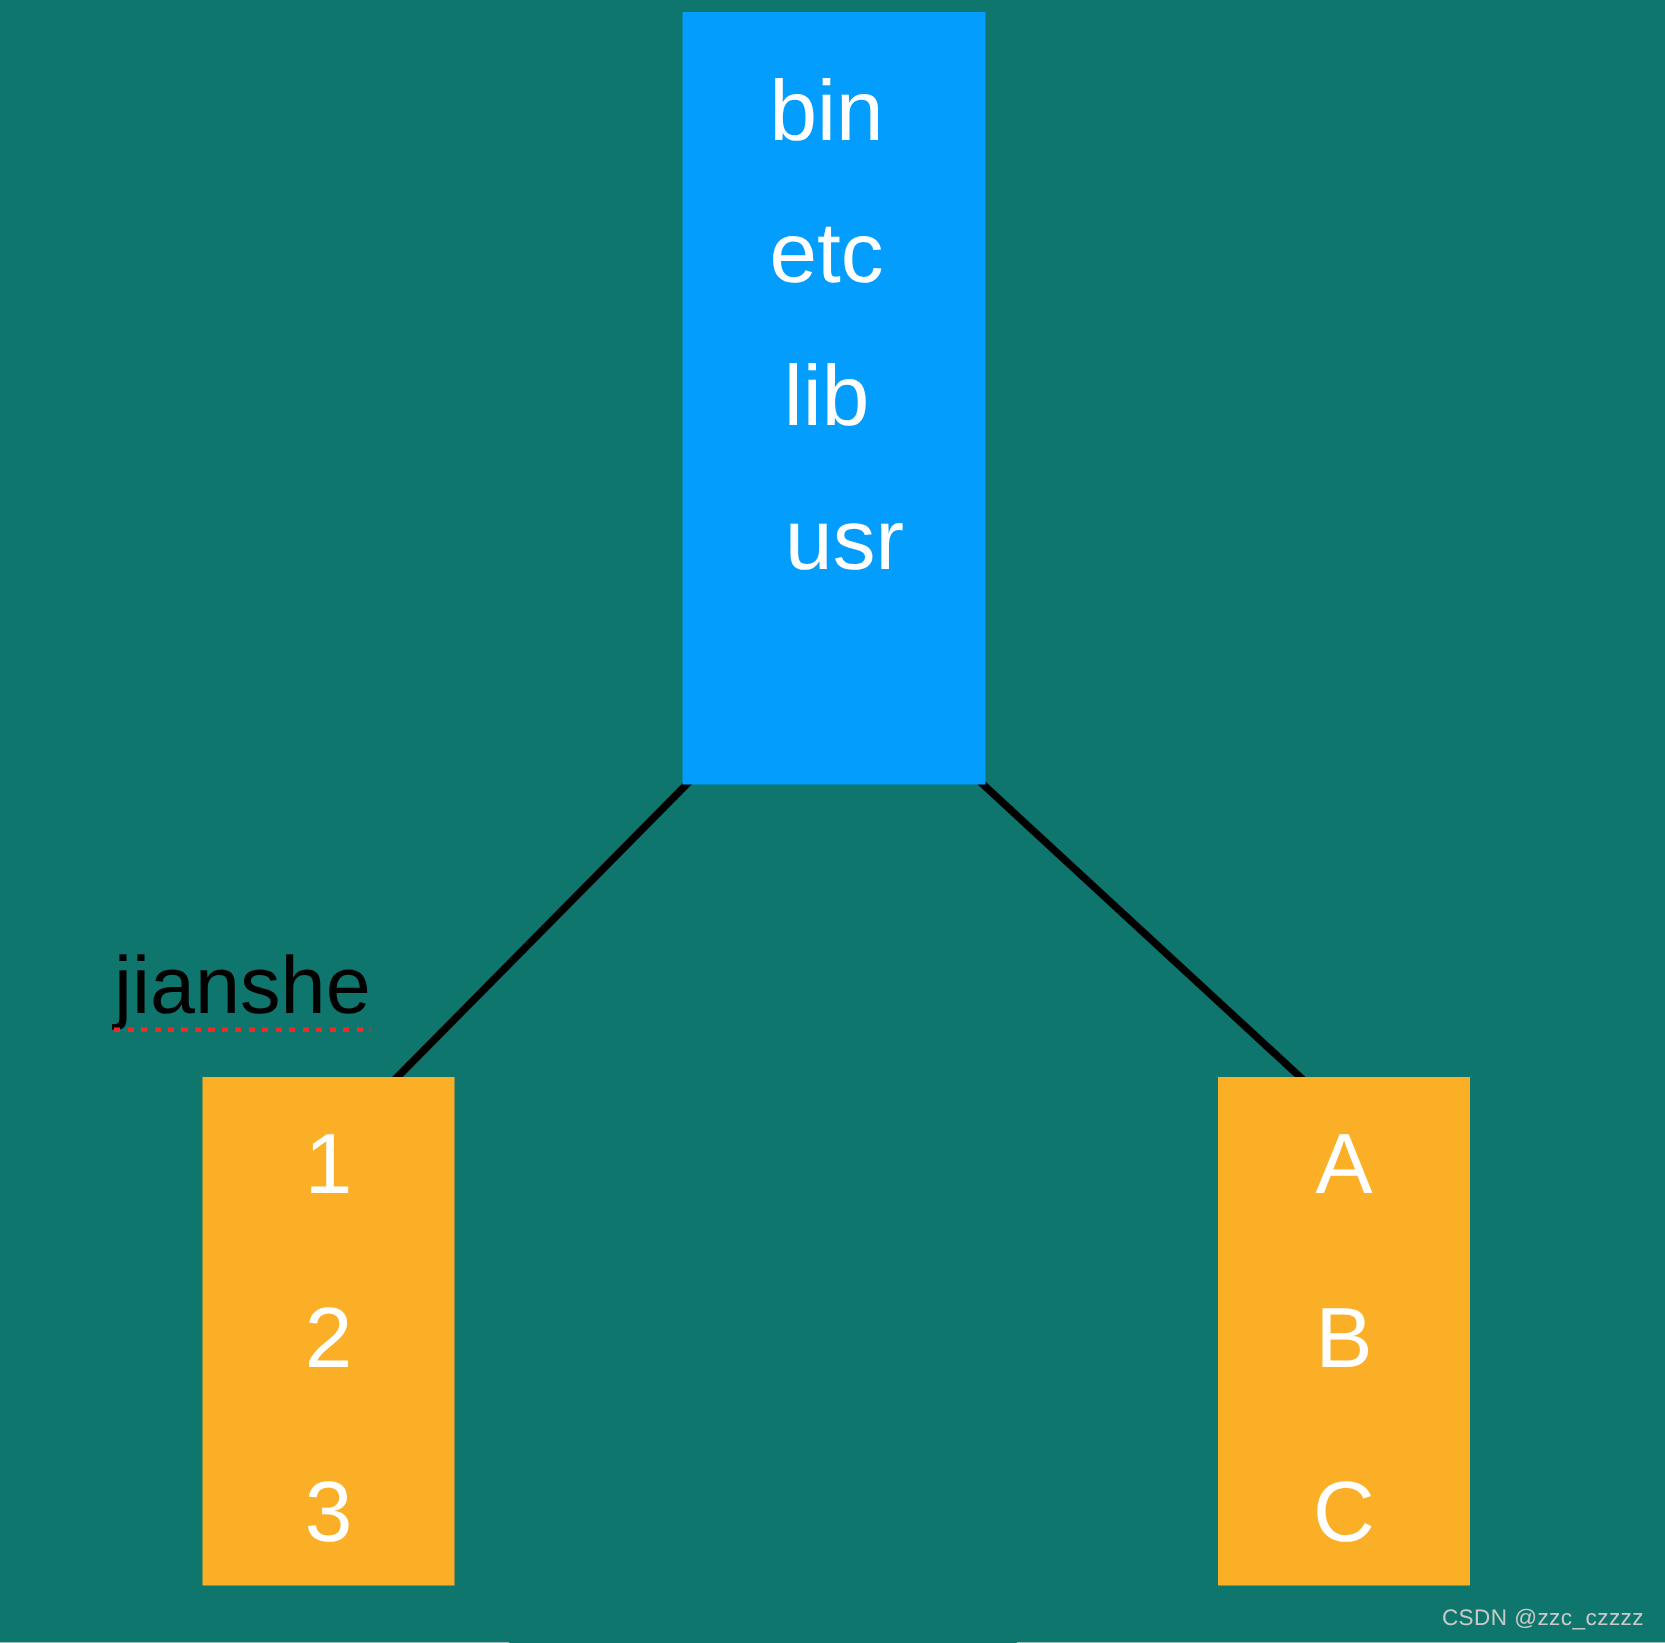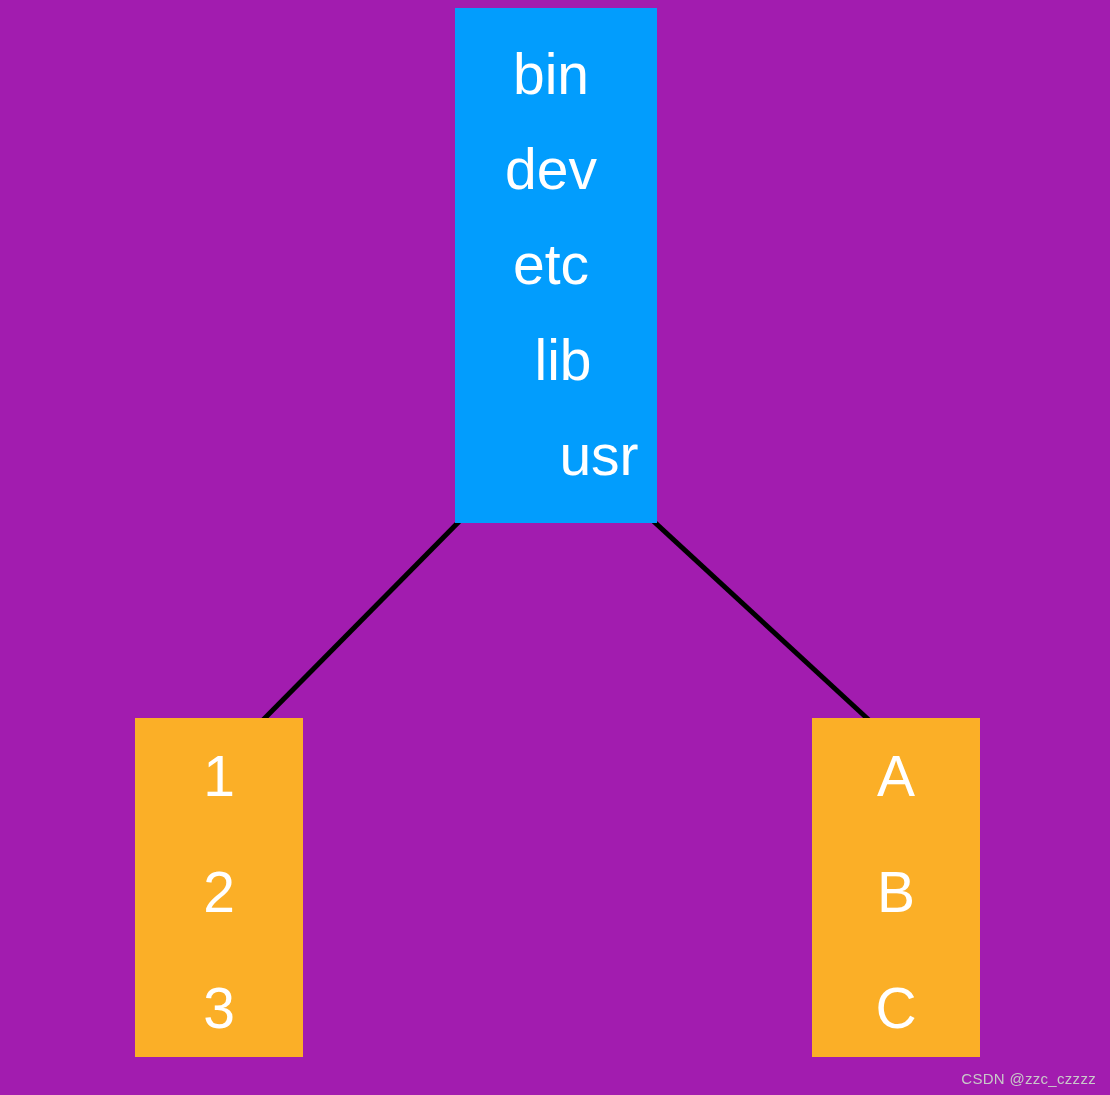--- a/index.html
+++ b/index.html
@@ -4,21 +4,21 @@
 <style>
   html, body {
     margin: 0;
     padding: 0;
     background: #ffffff;
   }
   #canvas {
     position: relative;
     width: 1110px;
     height: 1095px;
-    background: #a21caf;
+    background: #0f766e;
     overflow: hidden;
     font-family: "Liberation Sans", sans-serif;
   }
   .box {
     position: absolute;
     box-sizing: border-box;
     display: flex;
     flex-direction: column;
     align-items: center;
   }
@@ -113,26 +113,28 @@
 
 <div id="canvas">
 
   <svg id="connectors" viewBox="0 0 1110 1095" xmlns="http://www.w3.org/2000/svg">
     <line x1="510" y1="470" x2="262" y2="721" stroke="#000000" stroke-width="5" stroke-linecap="butt"></line>
     <line x1="598" y1="470" x2="870" y2="721" stroke="#000000" stroke-width="5" stroke-linecap="butt"></line>
   </svg>
 
   <div class="box" id="root-box">
     <span class="box-entry">bin</span>
-    <span class="box-entry">dev</span>
     <span class="box-entry">etc</span>
     <span class="box-entry">lib</span>
     <span class="box-entry">usr</span>
   </div>
 
+  <div class="caption" id="caption-left">
+    <span class="misspell">jianshe</span>
+  </div>
 
   <div class="box leaf-box" id="dir-left-box">
     <span class="box-entry">1</span>
     <span class="box-entry">2</span>
     <span class="box-entry">3</span>
   </div>
 
 
   <div class="box leaf-box" id="dir-right-box">
     <span class="box-entry">A</span>

